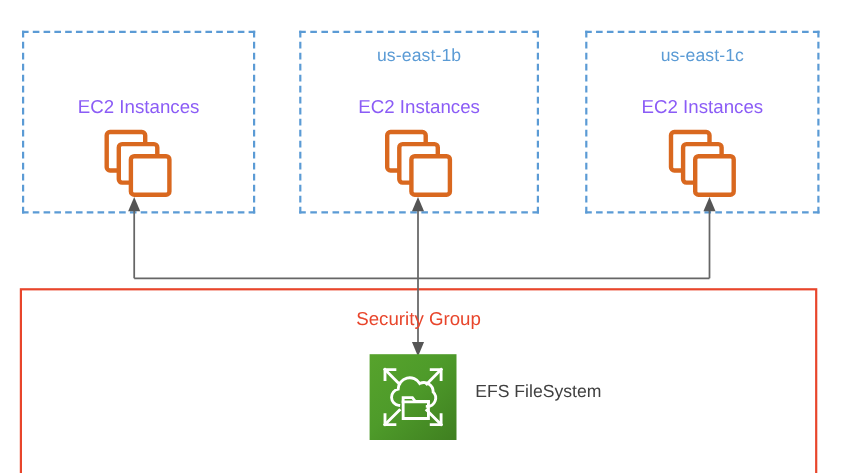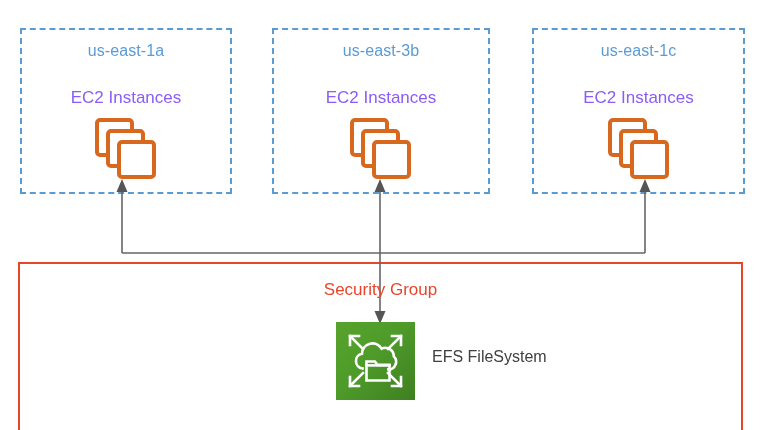--- a/index.html
+++ b/index.html
@@ -159,31 +159,30 @@
     </g>
     <g fill="#555555">
       <polygon points="122,179 116.5,192 127.5,192"></polygon>
       <polygon points="380,179 374.5,192 385.5,192"></polygon>
       <polygon points="645,179 639.5,192 650.5,192"></polygon>
       <polygon points="380,324 374.5,311 385.5,311"></polygon>
     </g>
   </svg>
 
   <div class="az-box az-1">
-    <div class="az-title">us-east-1a</div>
     <div class="az-subtitle">EC2 Instances</div>
     <div class="ec2-icon">
       <div class="ec2-sq back"></div>
       <div class="ec2-sq mid"></div>
       <div class="ec2-sq front"></div>
     </div>
   </div>
 
   <div class="az-box az-2">
-    <div class="az-title">us-east-3b</div>
+    <div class="az-title">us-east-1b</div>
     <div class="az-subtitle">EC2 Instances</div>
     <div class="ec2-icon">
       <div class="ec2-sq back"></div>
       <div class="ec2-sq mid"></div>
       <div class="ec2-sq front"></div>
     </div>
   </div>
 
   <div class="az-box az-3">
     <div class="az-title">us-east-1c</div>

